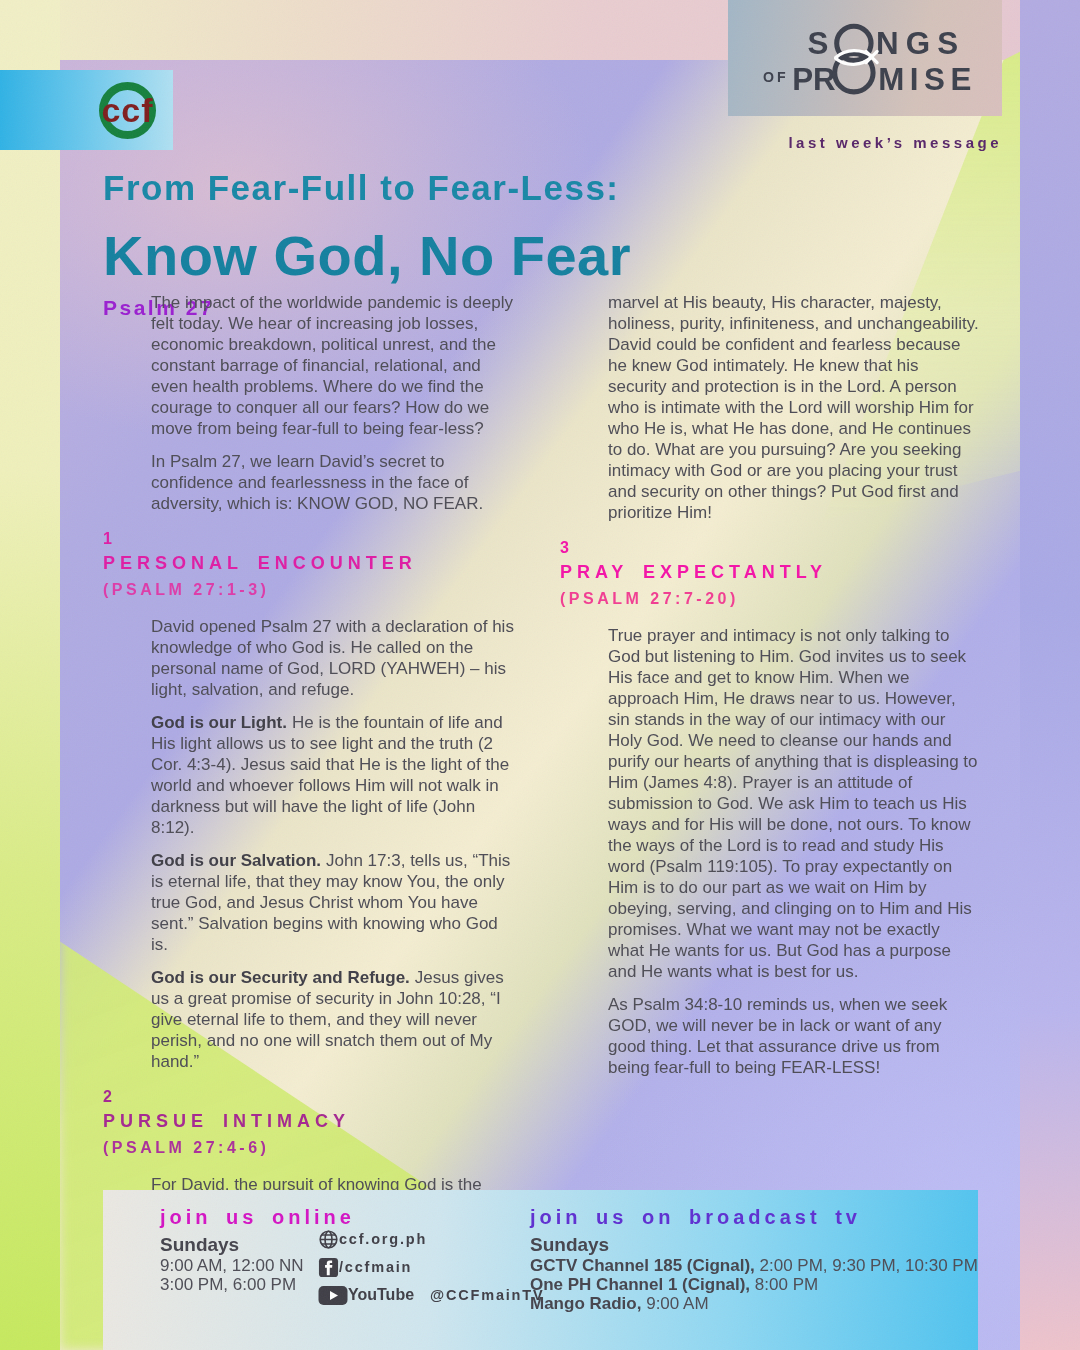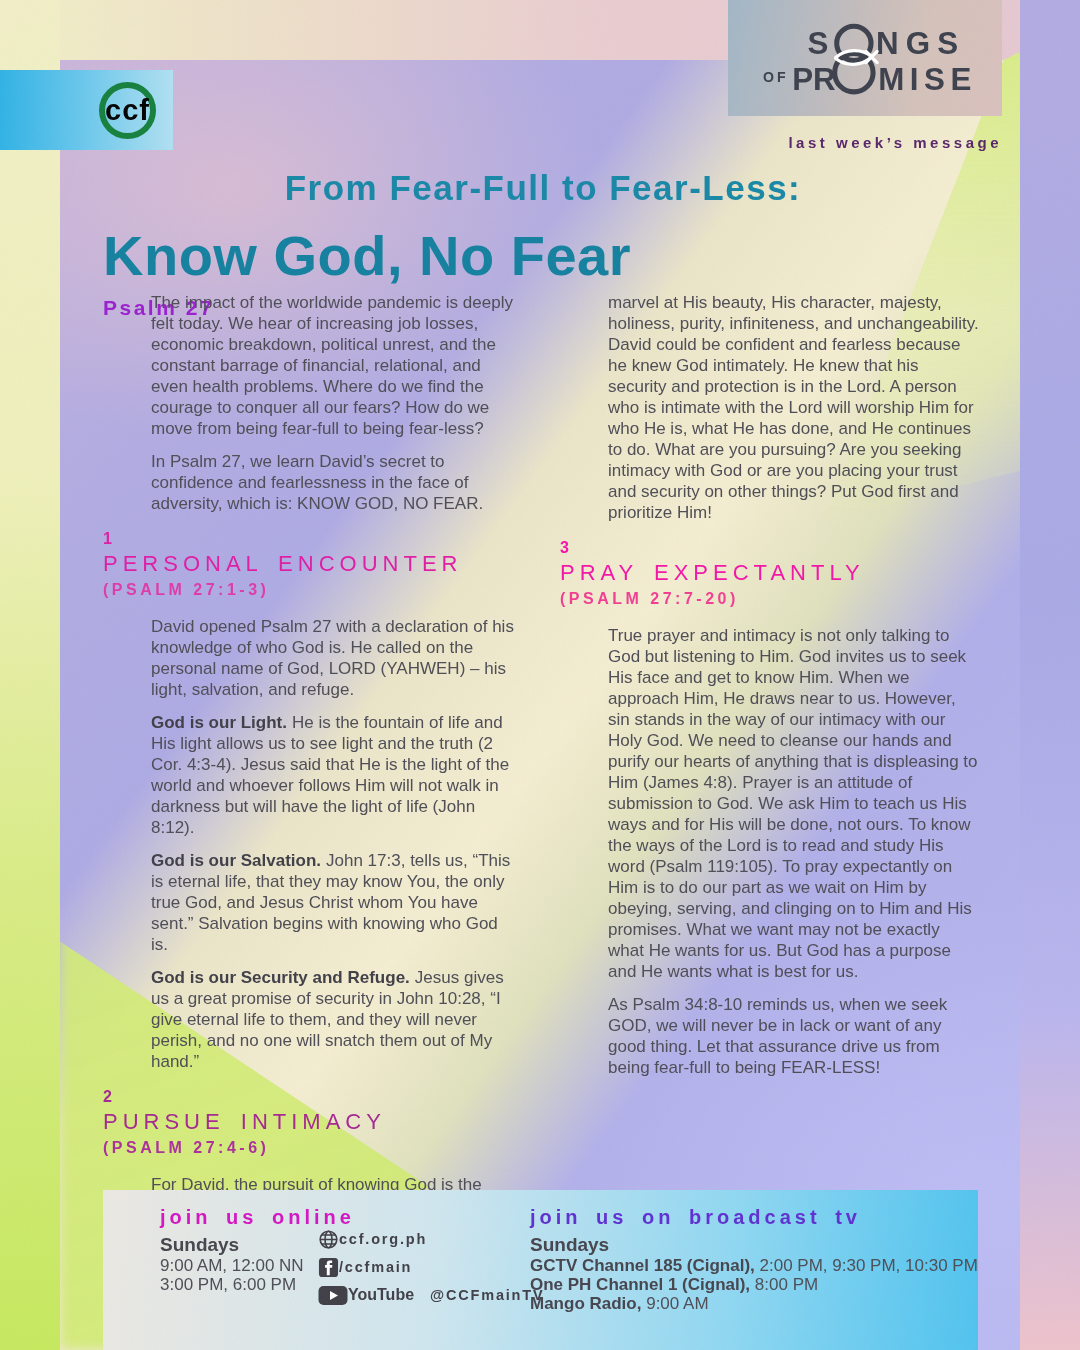--- a/index.html
+++ b/index.html
@@ -28,44 +28,44 @@
                background:linear-gradient(180deg,rgba(214,236,130,.95) 0%,rgba(230,238,175,.75) 55%,rgba(240,238,200,0) 100%);
                clip-path:polygon(88% 4%,97% 2%,97% 86%,6% 96%); filter:blur(5px); }
   .wedge-bl  { position:absolute; left:60px; top:920px; width:380px; height:430px;
                background:linear-gradient(160deg,rgba(211,236,118,.9),rgba(205,234,106,.85));
                clip-path:polygon(0 5%,97% 62%,50% 100%,0 100%); filter:blur(6px); }
 
   
   .ccf-band   { position:absolute; left:0; top:70px; width:173px; height:80px;
                 background:linear-gradient(90deg,#2fb2e5 0%,#66c6ec 45%,#b0e0f2 100%); }
   .ccf-circle { position:absolute; left:99px; top:82px; width:57px; height:57px;
-                border:6px solid #15803d; border-radius:50%;
+                border:8px solid #15803d; border-radius:50%;
                 display:flex; align-items:center; justify-content:center;
-                color:#000000; font-size:29px; font-weight:bold; letter-spacing:1px; }
+                color:#7f1d1d; font-size:34px; font-weight:bold; letter-spacing:1px; }
   .songs-box  { position:absolute; left:728px; top:0; width:274px; height:116px;
                 background:linear-gradient(100deg,#a2b6c6 0%,#c3bcbc 45%,#d4c2ba 70%,#d9c0bd 100%);
                 display:flex; align-items:center; justify-content:center; }
   .tagline    { position:absolute; left:700px; top:134px; width:302px; text-align:right;
                 font-size:15px; font-weight:bold; letter-spacing:3.5px; color:#572569; }
 
   
   .title-block { position:absolute; left:103px; top:168px; width:880px; }
-  .title-kicker { font-size:35px; font-weight:bold; letter-spacing:1.5px; color:#1787a6;text-align:center; }
+  .title-kicker { font-size:35px; font-weight:bold; letter-spacing:1.5px; color:#1787a6; }
   .title-main   { font-size:56px; font-weight:bold; letter-spacing:0.5px; color:#13809f; margin-top:15px; }
   .title-ref    { font-size:21px; font-weight:bold; letter-spacing:2.5px; color:#9a1fd0; margin-top:8px; }
 
   
   .col { position:absolute; top:292px; color:#4d4c55; font-size:17px; line-height:21px; }
   .col-left  { left:103px; width:416px; }
   .col-right { left:560px; width:420px; }
   .col p { margin-bottom:12px;margin-left:48px; }
   .lead { font-weight:bold; color:#3f3e47; margin-right:5px; }
   .section { margin-top:14px; margin-bottom:16px; }
   .sec-num { font-size:16px; font-weight:bold; letter-spacing:2px; margin-bottom:4px; }
-  .sec-head { font-size:22px; font-weight:normal; letter-spacing:5px; word-spacing:5px; margin-bottom:5px; }
+  .sec-head { font-size:18px; font-weight:bold; letter-spacing:5px; word-spacing:5px; margin-bottom:5px; }
   .sec-ref { font-size:16px; font-weight:bold; letter-spacing:3.5px; }
   .s1 .sec-num, .s1 .sec-head { color:#df1ca4; } .s1 .sec-ref { color:#de3aa8; }
   .s2 .sec-num, .s2 .sec-head { color:#a52791; } .s2 .sec-ref { color:#ab2f9b; }
   .s3 .sec-num, .s3 .sec-head { color:#f413a8; } .s3 .sec-ref { color:#f23d92; }
 
   
   .footer-panel { position:absolute; left:103px; top:1190px; width:875px; height:160px;
                   background:linear-gradient(95deg,#ebe8e2 0%,#cfe6ef 38%,#8ed7f2 72%,#4fc3ef 100%); }
   .f-online-head { position:absolute; left:57px; top:16px; font-size:20px; font-weight:bold;
                    letter-spacing:4px; word-spacing:5px; color:#d414c4; }

